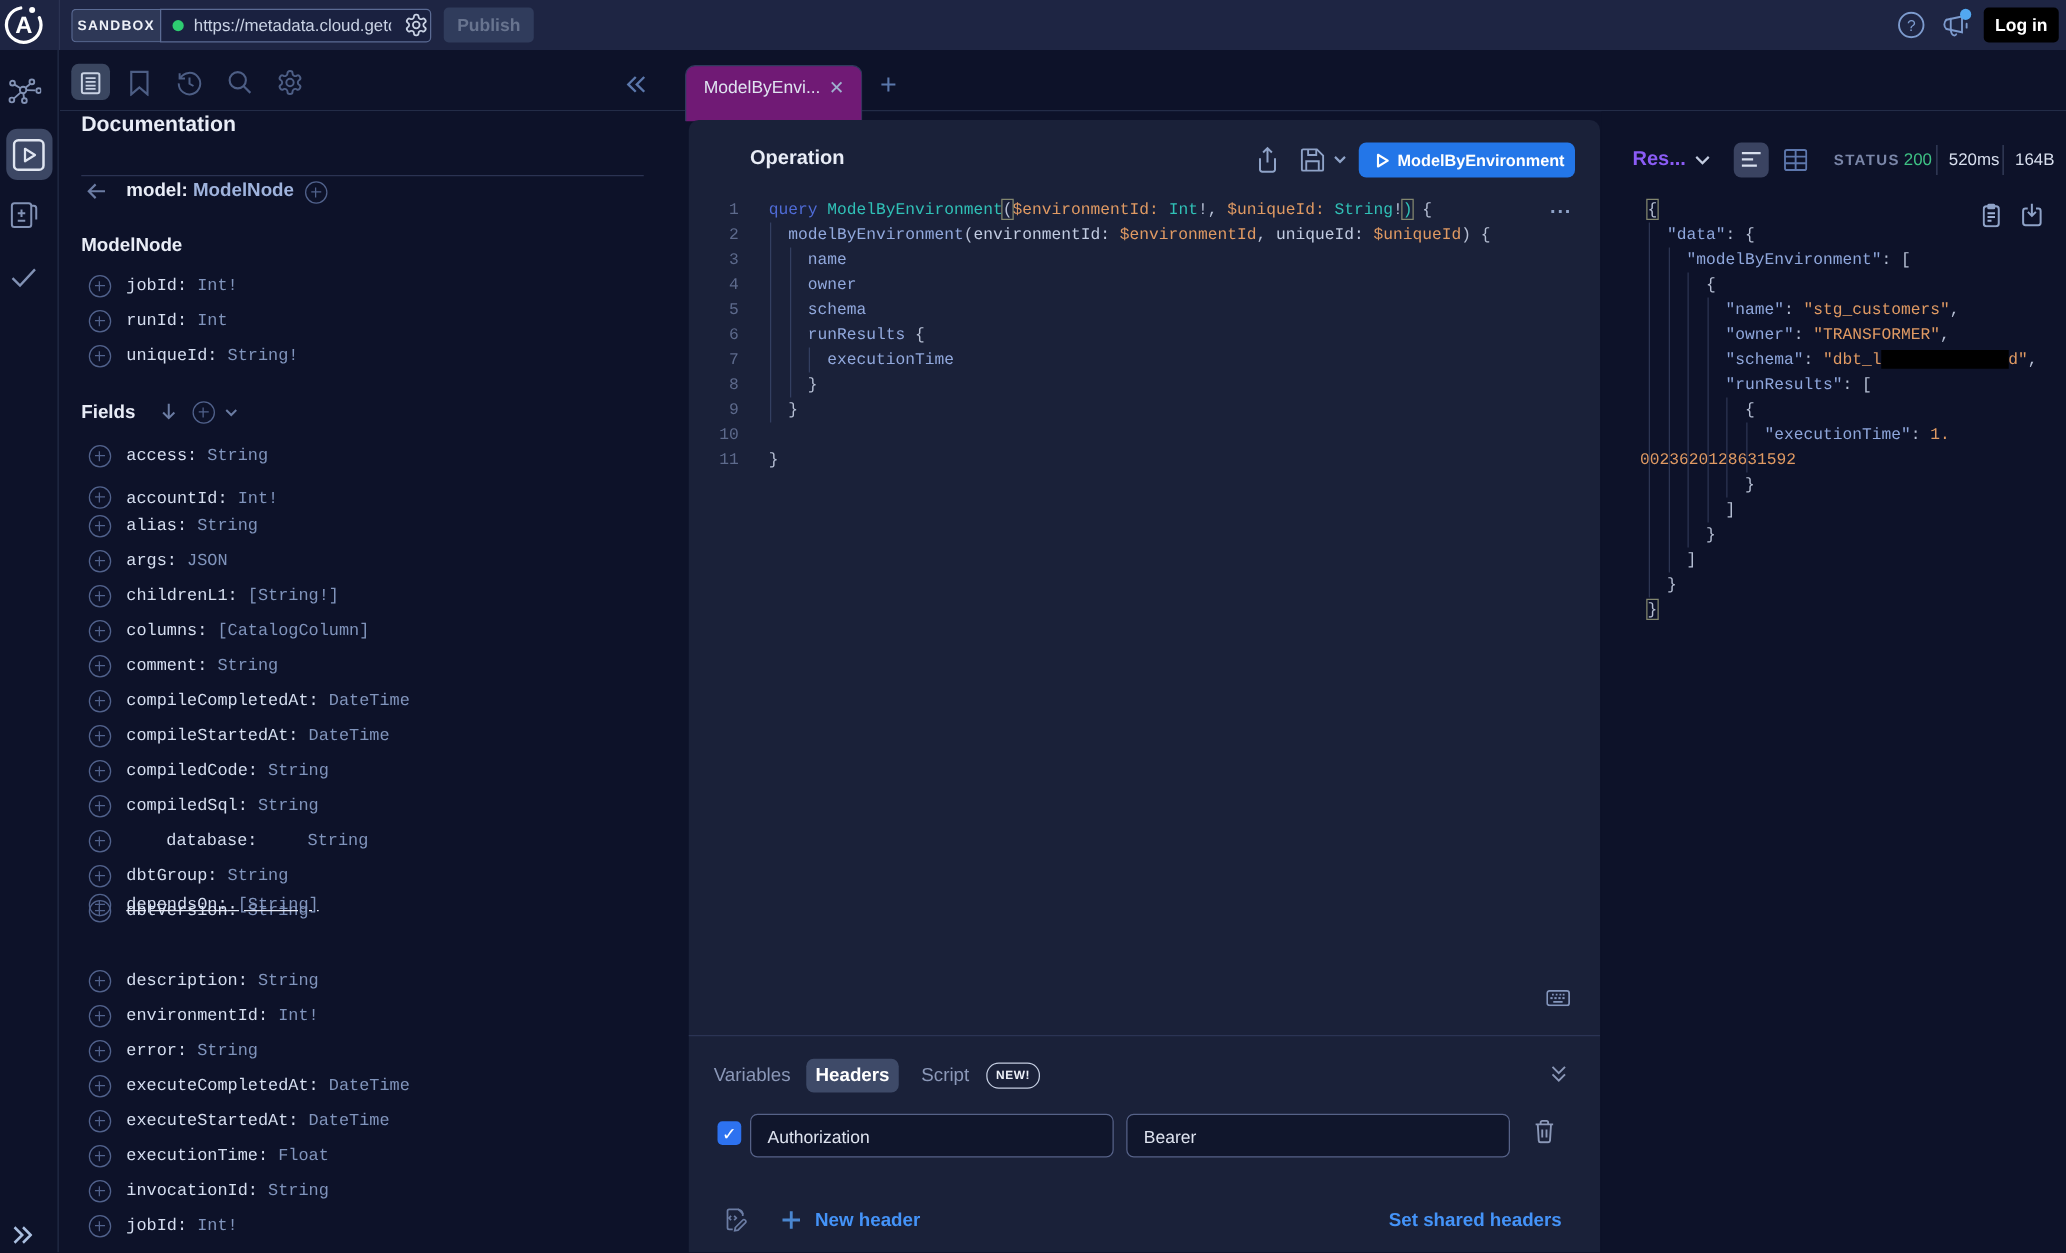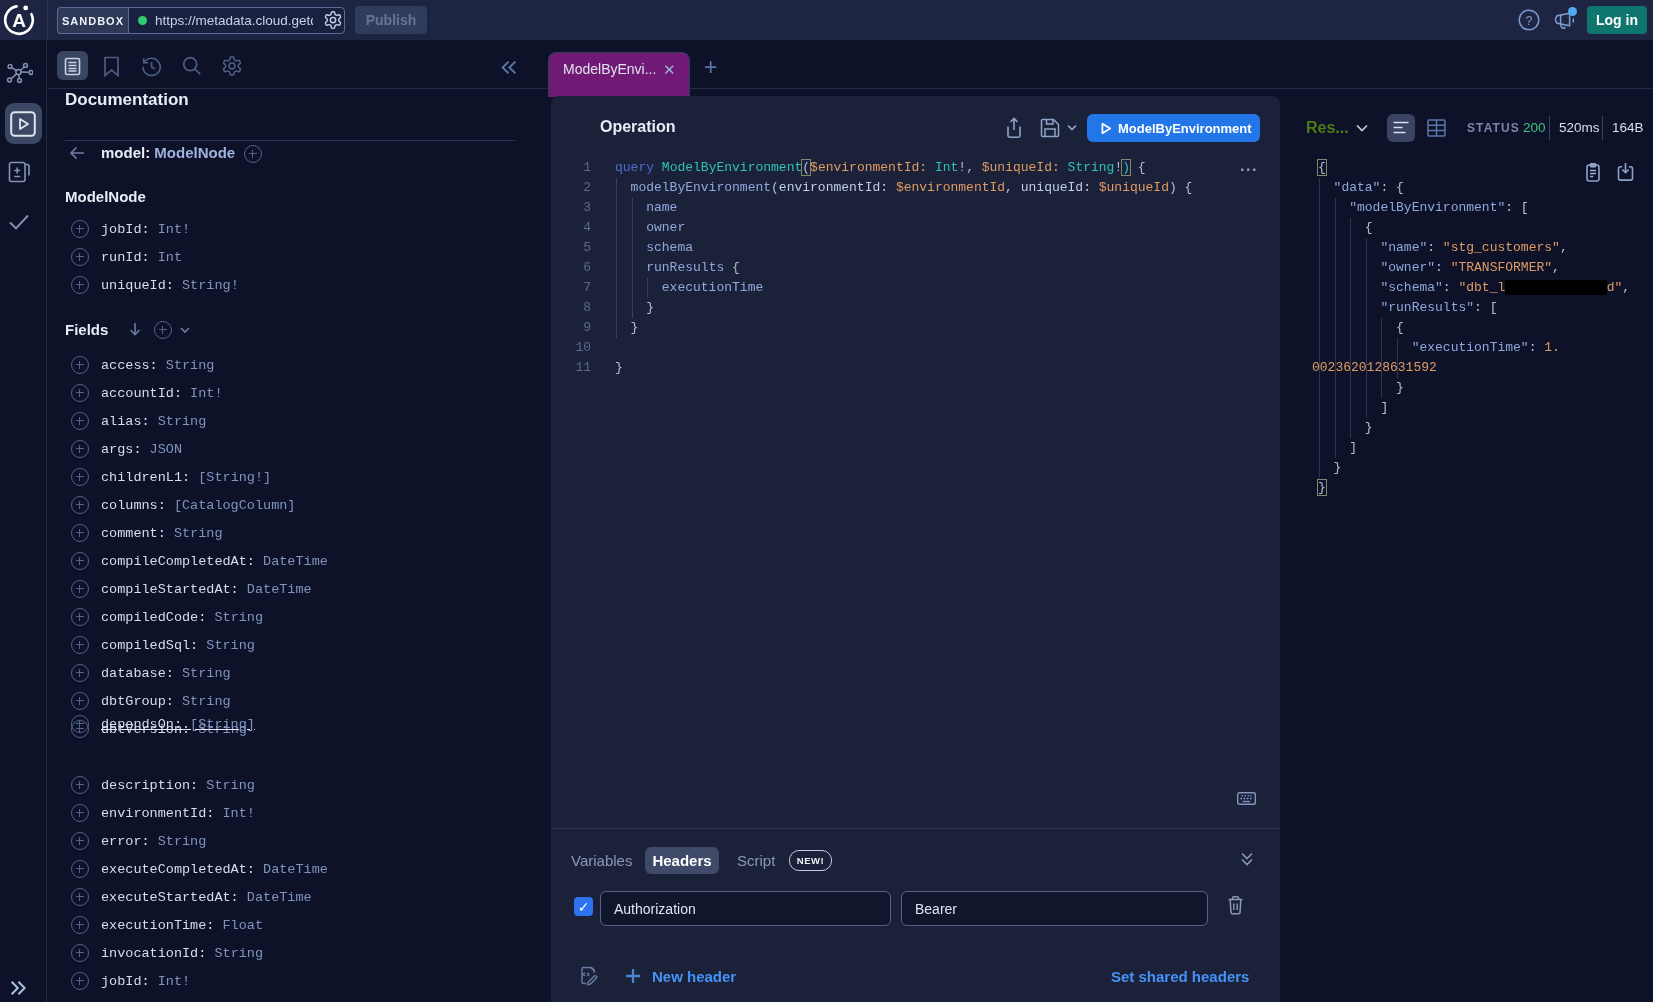--- a/index.html
+++ b/index.html
@@ -16,21 +16,21 @@
     color:#eef1f8; font-size:11px; font-weight:bold; letter-spacing:1px;
     display:flex; align-items:center; justify-content:center; }
   #urlbox { position:absolute; left:128px; top:7px; width:217px; height:27px;
     background:#1a2140; border:1px solid #5b6b94; border-radius:0 4px 4px 0;
     display:flex; align-items:center; }
   #urldot { width:9px; height:9px; border-radius:50%; background:#2ecc71; margin-left:9px; }
   #urltext { color:#c9d2e4; font-size:13.5px; margin-left:8px; width:158px; overflow:hidden; white-space:nowrap; }
   #publish { position:absolute; left:355px; top:6px; width:72px; height:28px; background:#303c5c;
     border-radius:4px; color:#68748f; font-weight:bold; font-size:14px;
     display:flex; align-items:center; justify-content:center; }
-  #login { position:absolute; left:1587px; top:6px; width:60px; height:28px; background:#0f766e;
+  #login { position:absolute; left:1587px; top:6px; width:60px; height:28px; background:#000000;
     border-radius:4px; color:#ffffff; font-weight:bold; font-size:14px;
     display:flex; align-items:center; justify-content:center; }
 
   
   #rail { position:absolute; left:0; top:40px; width:47px; height:962px; background:#0d1229; border-right:1px solid #232c47; }
   .railsel { position:absolute; left:5px; width:37px; height:41px; background:#3c4764; border-radius:9px; }
 
   
   #toolbar { position:absolute; left:48px; top:40px; width:1605px; height:49px; background:#0d1229; }
   #toolbarline { position:absolute; left:48px; top:88px; width:1605px; height:1px; background:#232c47; }
@@ -81,21 +81,21 @@
   .hinput { position:absolute; top:891px; height:35px; background:#10162c; border:1px solid #566288; border-radius:6px;
     color:#dfe4f0; font-size:14px; display:flex; align-items:center; }
   #chkbox { position:absolute; left:574px; top:897px; width:19px; height:19px; background:#2d72f0; border-radius:4px;
     color:#fff; font-size:14px; display:flex; align-items:center; justify-content:center; }
   #tokenblk { background:#000; color:#fff; font-weight:bold; font-size:13px; width:247px; padding:7px 10px 7px 12px;
     font-family:"Liberation Mono",monospace; letter-spacing:0.5px; }
   .bluelink { color:#4493f8; font-weight:bold; font-size:15px; }
 
   
   #resp { position:absolute; left:1281px; top:89px; width:372px; height:913px; background:#0d1229; }
-  #resptitle { position:absolute; left:1306px; top:119px; font-size:16px; font-weight:bold; color:#4d7c0f; }
+  #resptitle { position:absolute; left:1306px; top:119px; font-size:16px; font-weight:bold; color:#8b5cf6; }
   #respselbtn { position:absolute; left:1387px; top:114px; width:28px; height:28px; background:#3a4361; border-radius:6px; }
   .rstat { font-size:12px; letter-spacing:1.1px; color:#7a86a8; font-weight:bold; }
   .jline { position:absolute; font-size:13px; line-height:20px; white-space:pre; color:#b6bfd4; font-family:"Liberation Mono",monospace; }
   .jk { color:#8fa7dc; }
   .js { color:#e09a63; }
   .vbar { position:absolute; width:1px; background:#2c3553; }
 </style>
 </head>
 <body>
 
@@ -150,21 +150,21 @@
     </svg>
   <i class="fplus" style="position:absolute;left:106px;top:232px;"></i>
   <svg class="abs" style="left:131px;top:236px;" width="12" height="10" viewBox="0 0 12 10">
       <path d="M2 3l4 4 4-4" fill="none" stroke="#6b7ca3" stroke-width="1.6"></path>
     </svg>
   <div class="fieldrow mono" style="top:262px;">
       <i class="fplus"></i>
       <span class="fname">access:</span>
       <span class="ftype">&nbsp;String</span>
     </div>
-  <div class="fieldrow mono" style="top:290px;">
+  <div class="fieldrow mono" style="top:290px;align-items:flex-end;">
       <i class="fplus"></i>
       <span class="fname">accountId:</span>
       <span class="ftype">&nbsp;Int!</span>
     </div>
   <div class="fieldrow mono" style="top:318px;">
       <i class="fplus"></i>
       <span class="fname">alias:</span>
       <span class="ftype">&nbsp;String</span>
     </div>
   <div class="fieldrow mono" style="top:346px;">
@@ -200,21 +200,21 @@
   <div class="fieldrow mono" style="top:514px;">
       <i class="fplus"></i>
       <span class="fname">compiledCode:</span>
       <span class="ftype">&nbsp;String</span>
     </div>
   <div class="fieldrow mono" style="top:542px;">
       <i class="fplus"></i>
       <span class="fname">compiledSql:</span>
       <span class="ftype">&nbsp;String</span>
     </div>
-  <div class="fieldrow mono" style="top:570px;">
+  <div class="fieldrow mono" style="top:570px;gap:32px;">
       <i class="fplus"></i>
       <span class="fname">database:</span>
       <span class="ftype">&nbsp;String</span>
     </div>
   <div class="fieldrow mono" style="top:598px;">
       <i class="fplus"></i>
       <span class="fname">dbtGroup:</span>
       <span class="ftype">&nbsp;String</span>
     </div>
   <div class="fieldrow mono" style="top:626px;">

